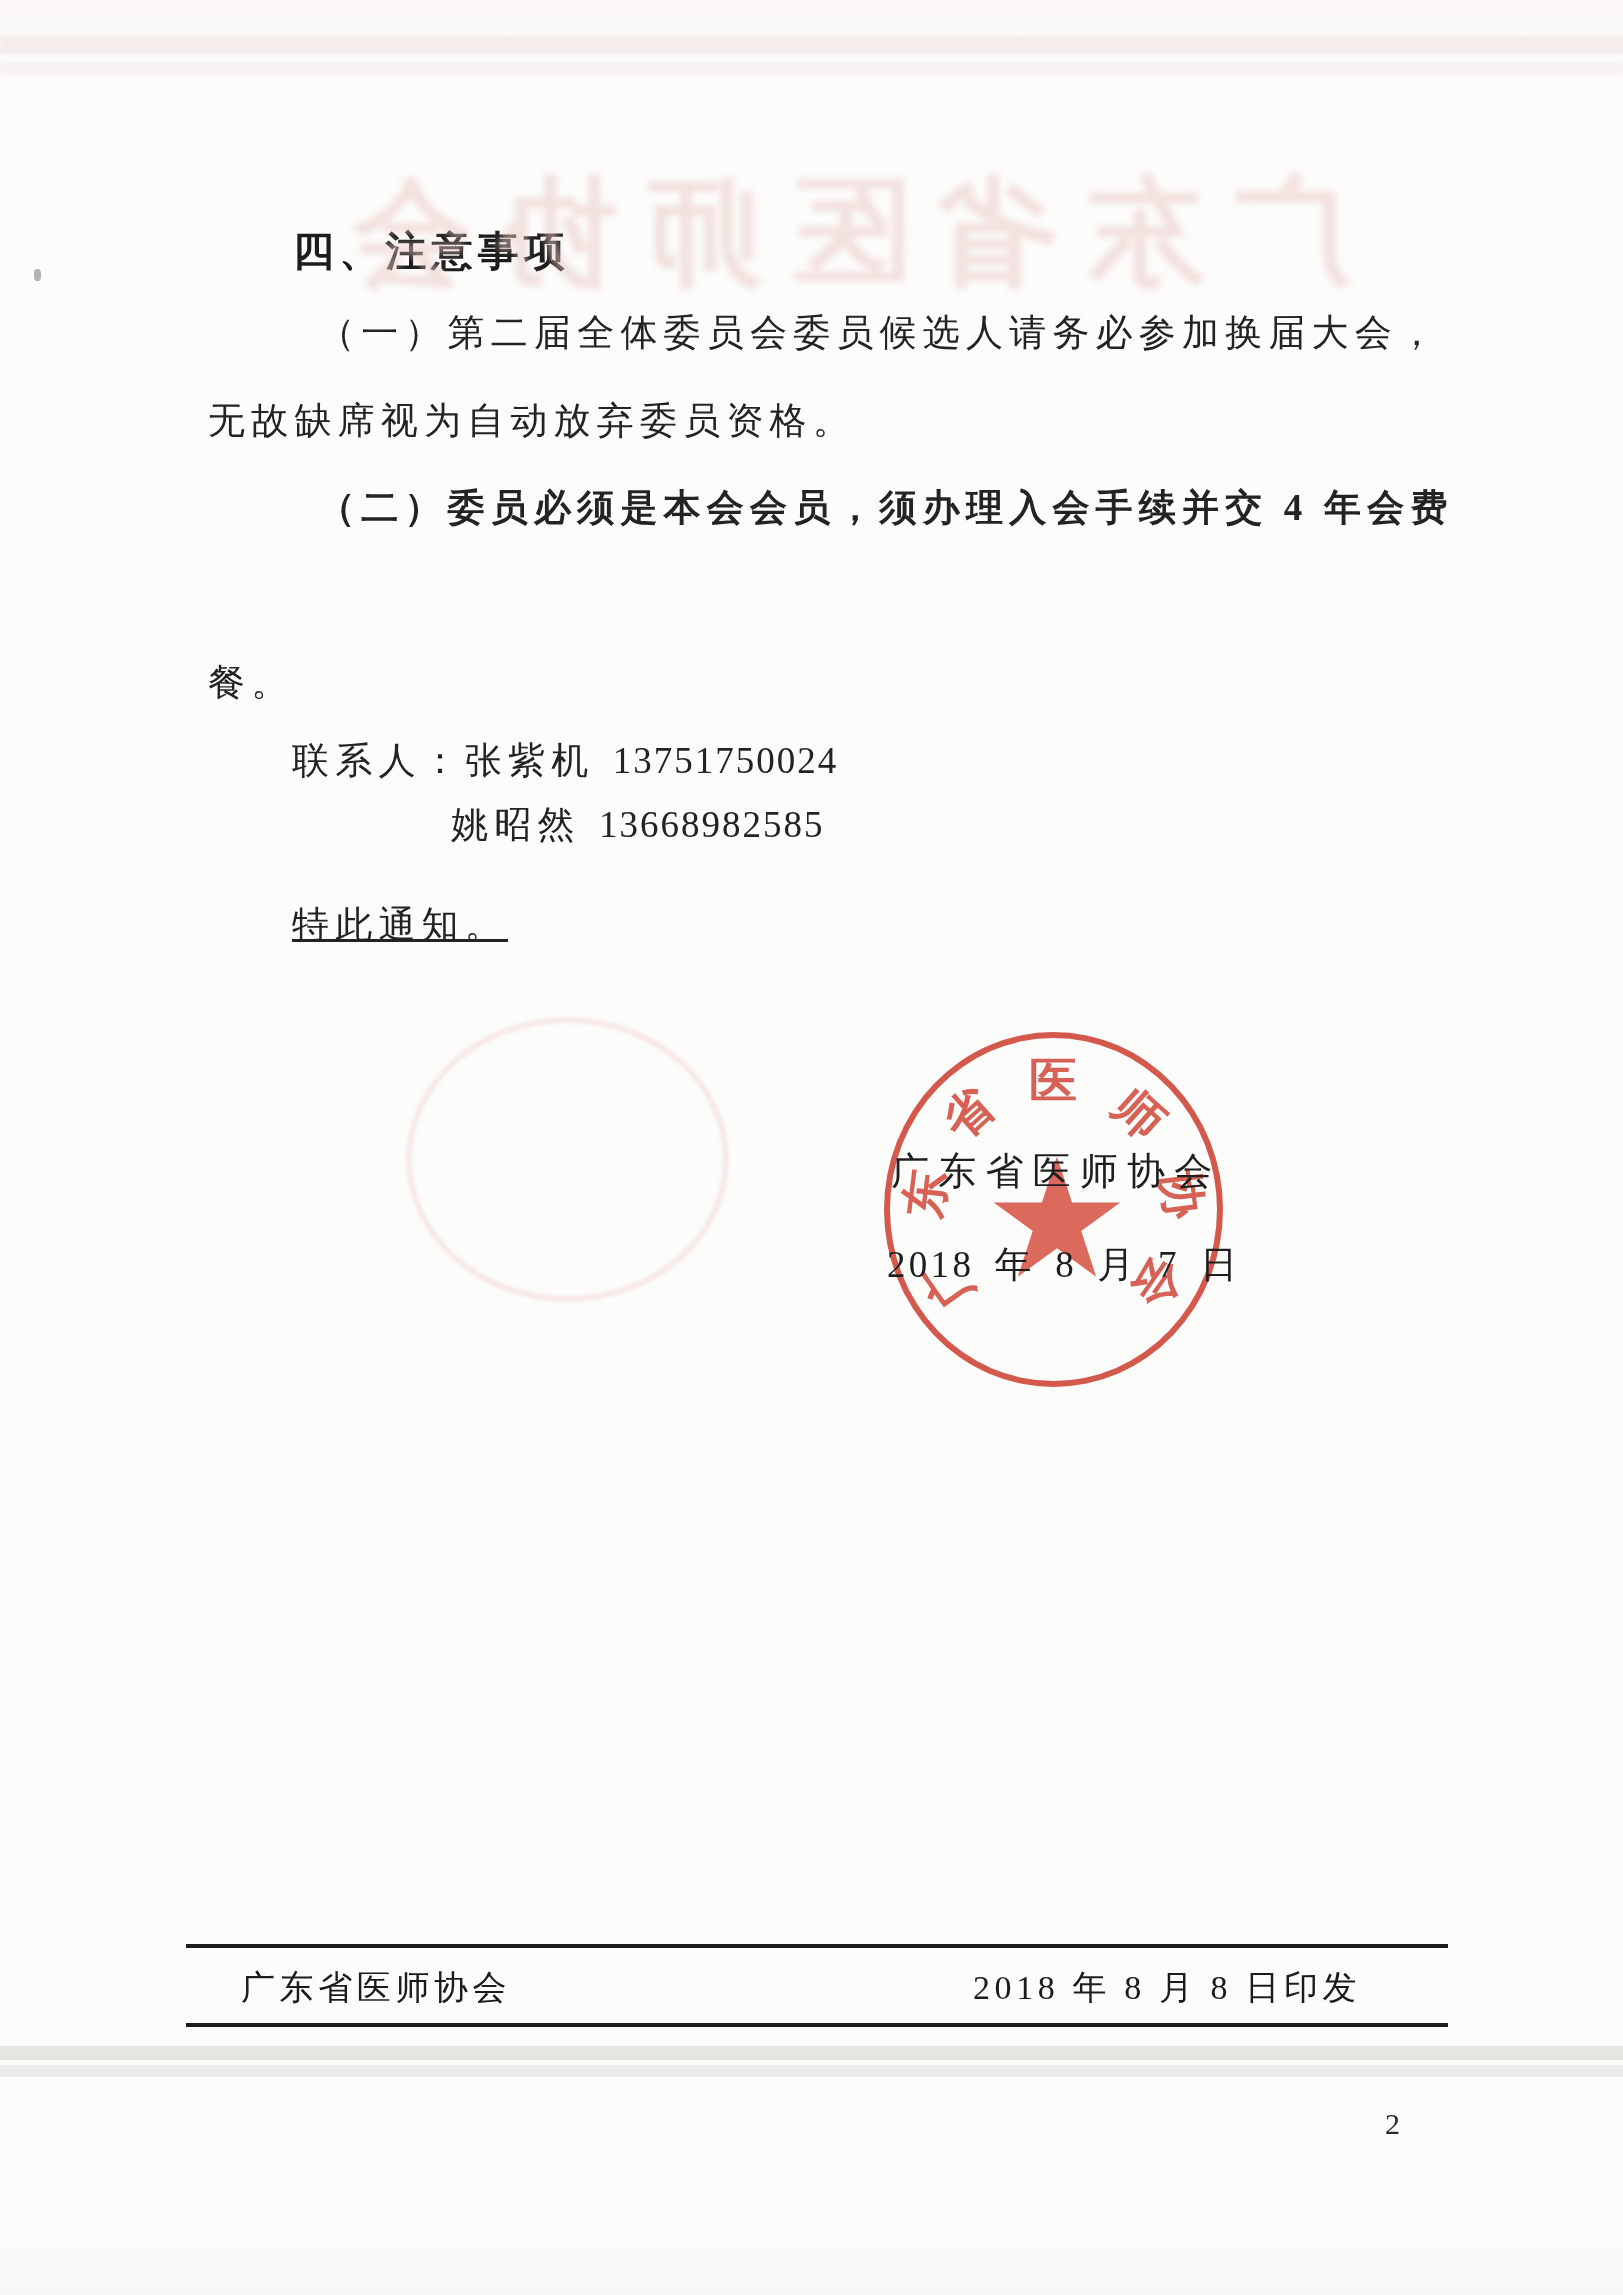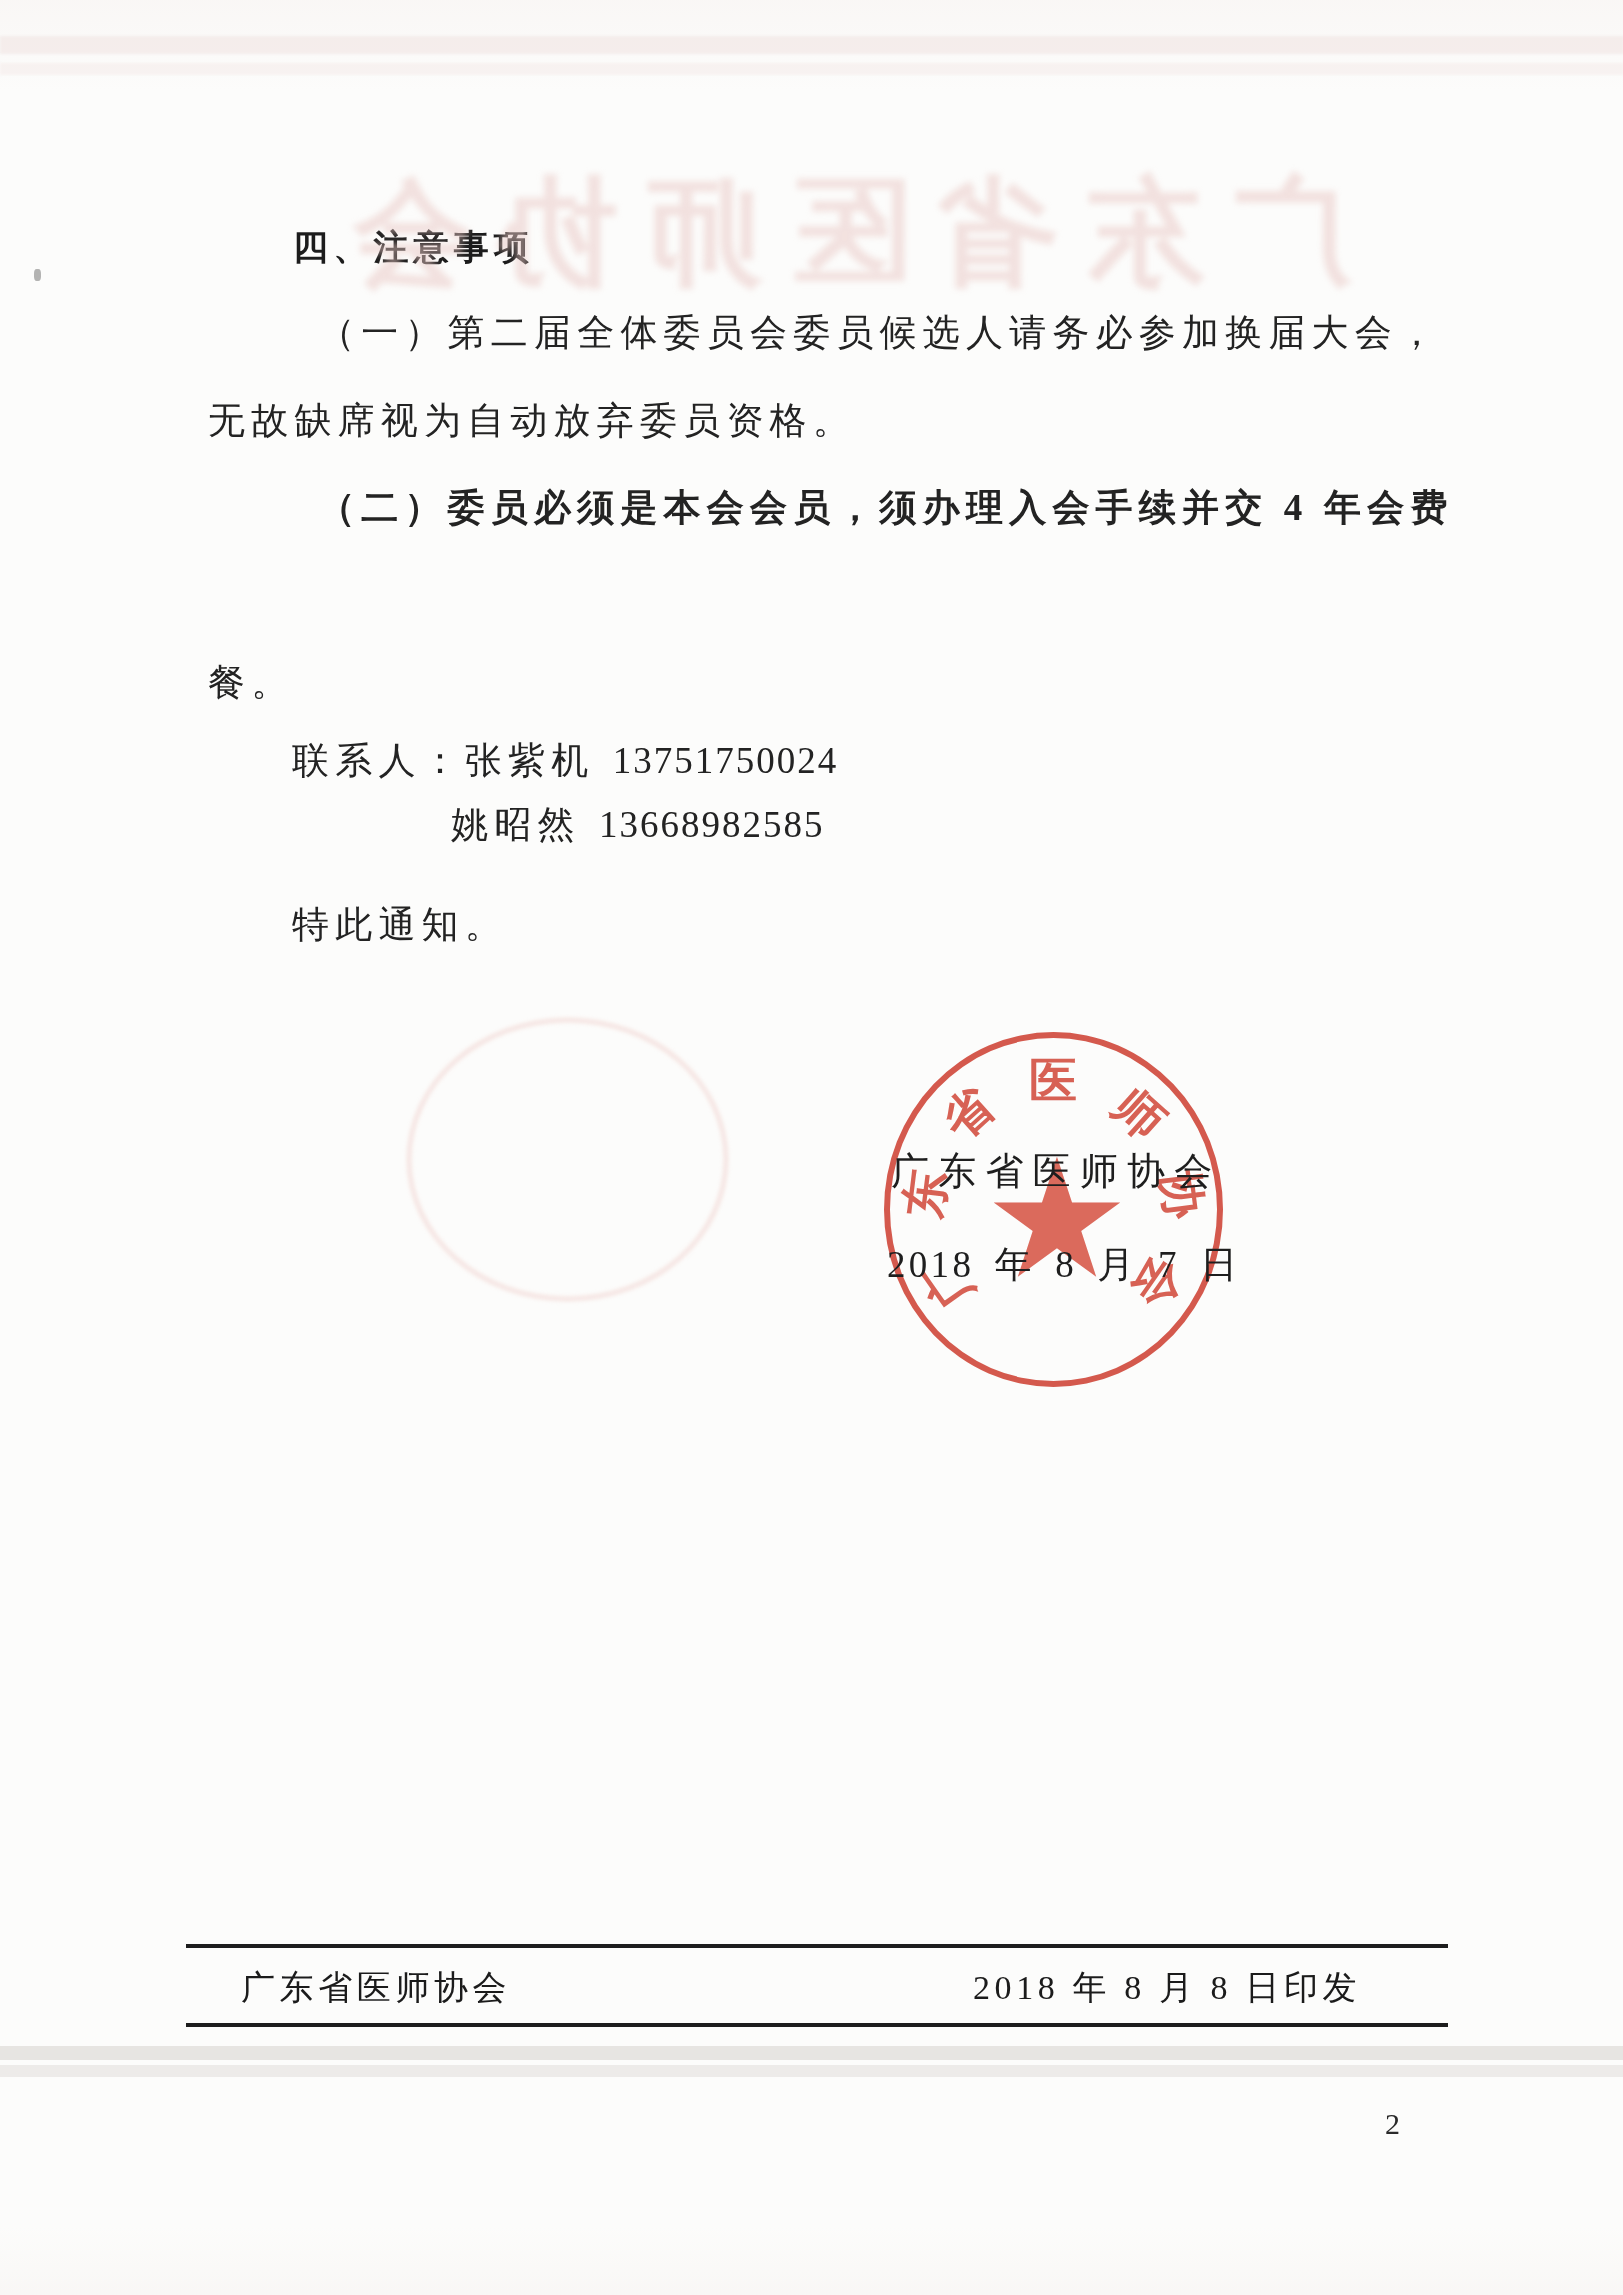--- a/index.html
+++ b/index.html
@@ -11,21 +11,21 @@
       linear-gradient(180deg, rgba(245,238,236,.35) 0%, rgba(255,255,255,0) 4%),
       linear-gradient(0deg, rgba(244,240,238,.4) 0%, rgba(255,255,255,0) 3%),
       #fcfcfb;
     overflow:hidden;
     font-family:"Liberation Serif","DejaVu Serif",serif;
     color:#222;
   }
   .abs{position:absolute;white-space:nowrap;}
   .body-text{font-size:37px;letter-spacing:6.2px;line-height:1;color:#232323;}
   .heading{font-family:Liberation Serif, serif;font-weight:bold;
-           font-size:35px;letter-spacing:5.2px;color:#1c1c1c;}
+           font-size:41px;letter-spacing:5.2px;color:#1c1c1c;}
   .sig{font-size:38px;letter-spacing:9.2px;color:#1e1e1e;z-index:6;}
   .sig-date{font-size:37px;letter-spacing:3.3px;word-spacing:7.8px;color:#1e1e1e;z-index:6;}
   .footer-text{font-size:34px;letter-spacing:4.6px;color:#1b1b1b;}
   .rule{background:#1d1d1d;z-index:3;}
   .pagenum{font-size:30px;color:#2a2a2a;}
 
   
   .seal{
     left:884px;top:1032px;width:327px;height:343px;
     border:6.5px solid rgba(202,52,38,.82);
@@ -86,21 +86,21 @@
   <div class="abs body-text" style="left:318px;top:489px;font-weight:bold;">（二）委员必须是本会会员，须办理入会手续并交 4 年会费</div>
   <div class="abs body-text" style="left:208px;top:664px;">餐。</div>
 
   <div class="abs body-text" style="left:292px;top:742px;">
     <span>联系人：</span><span>张紫机</span><span style="display:inline-block;width:18.3px;"></span><span style="letter-spacing:2px;">13751750024</span>
   </div>
   <div class="abs body-text" style="left:451px;top:806px;">
     <span>姚昭然</span><span style="display:inline-block;width:18.3px;"></span><span style="letter-spacing:2px;">13668982585</span>
   </div>
 
-  <div class="abs body-text" style="left:292px;top:906px;">特此通知。</div>
+  <div class="abs body-text" style="left:292px;top:906px;text-decoration:underline;">特此通知。</div>
 
   <div class="abs seal">
     <span class="seal-star">★</span>
 
   <span class="seal-char" style="left: 58px; top: 245px; transform: translate(-50%, -50%) rotate(-125deg);">广</span>
       <span class="seal-char" style="left: 36px; top: 156px; transform: translate(-50%, -50%) rotate(-83deg);">东</span>
       <span class="seal-char" style="left: 78px; top: 76px; transform: translate(-50%, -50%) rotate(-42deg);">省</span>
       <span class="seal-char" style="left: 163px; top: 43px; transform: translate(-50%, -50%) rotate(0deg);">医</span>
       <span class="seal-char" style="left: 249px; top: 76px; transform: translate(-50%, -50%) rotate(42deg);">师</span>
       <span class="seal-char" style="left: 291px; top: 156px; transform: translate(-50%, -50%) rotate(83deg);">协</span>

